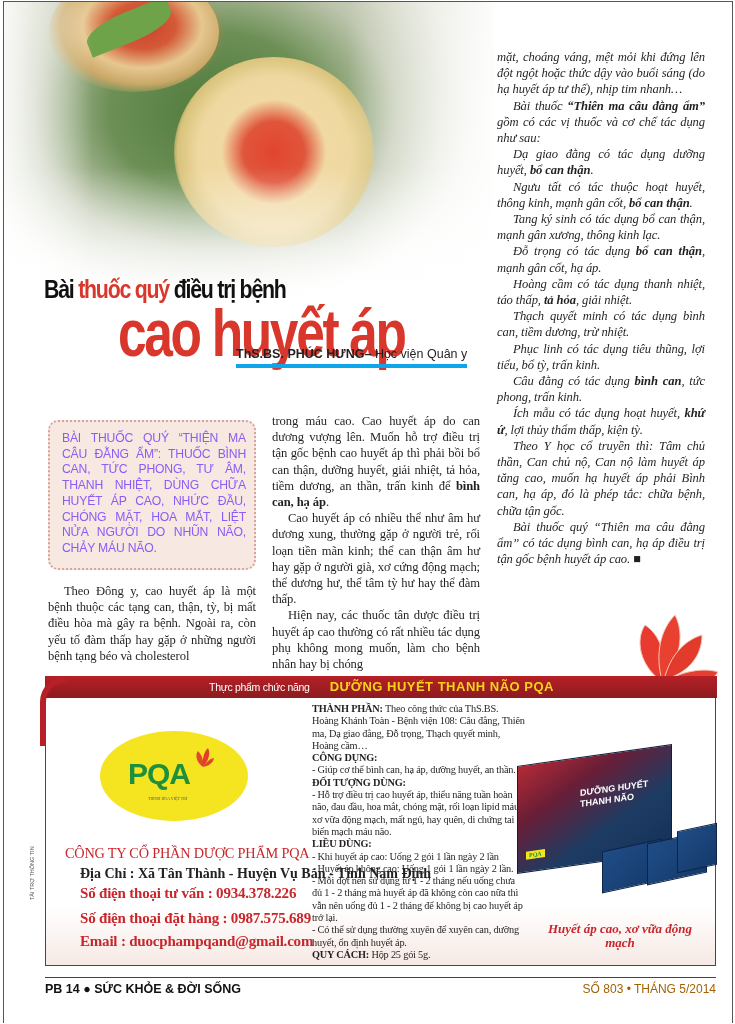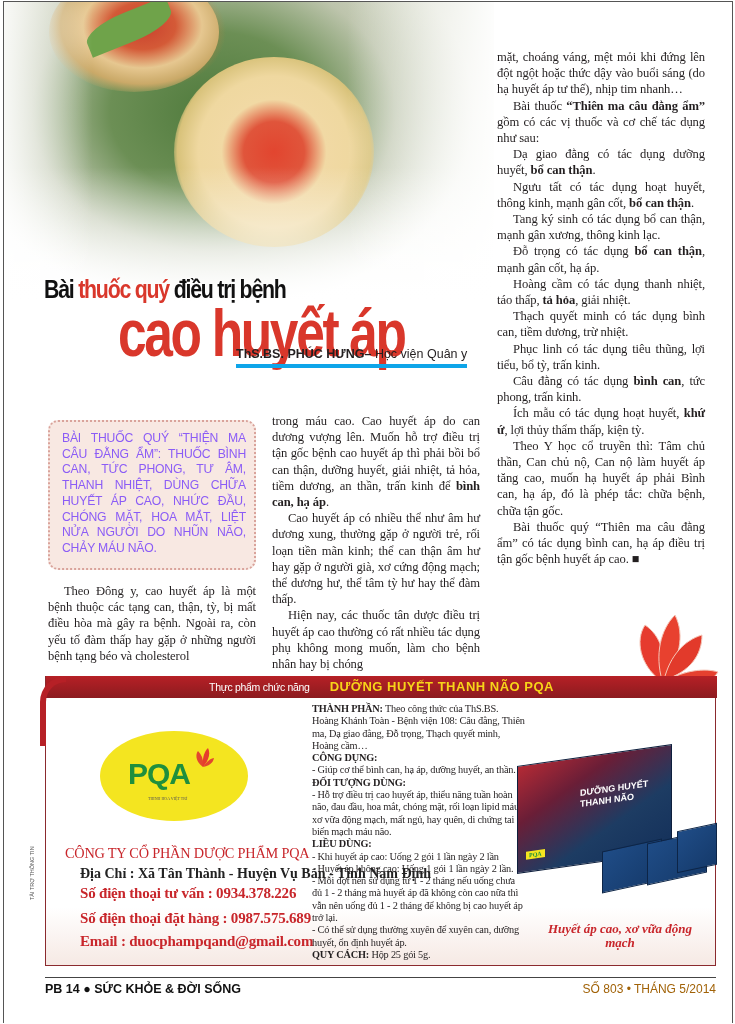--- a/index.html
+++ b/index.html
@@ -37,21 +37,21 @@
     .callout { position: absolute; left: 48px; top: 420px; width: 208px; height: 150px; background: #f8e8e2; border: 2px dotted #d9a39b; border-radius: 10px; padding: 9px 8px 0 12px; }
     .callout p { font-family: "Liberation Sans", sans-serif; color: #8b5cf6; font-size: 12.2px; line-height: 15.7px; text-align: justify; text-transform: uppercase; letter-spacing: -0.2px; }
 
     
     .col { position: absolute; font-size: 12.6px; line-height: 16.2px; text-align: justify; letter-spacing: -0.1px; }
     .col p { text-indent: 16px; }
     .col p.noindent { text-indent: 0; }
     .col b { font-weight: 700; }
     .col1 { left: 48px; top: 583px; width: 208px; }
     .col2 { left: 272px; top: 413px; width: 208px; }
-    .col3 { left: 497px; top: 49px; width: 208px; }
+    .col3 { left: 497px; top: 49px; width: 208px; font-style: italic; }
 
     
     .ad { position: absolute; left: 45px; top: 676px; width: 671px; height: 290px; background: linear-gradient(180deg,#fff 0%, #fff 80%, #f6e9e4 100%); border: 1px solid #8b2a2e; border-top: none; }
     .ad-banner { position: absolute; left: 0; top: 0; width: 671px; height: 22px; background: linear-gradient(180deg,#b62026,#8c1b1f); color: #fff; text-align: center; font-family: "Liberation Sans", sans-serif; font-size: 11px; line-height: 22px; white-space: nowrap; }
     .ad-banner .prefix { font-size: 10.5px; letter-spacing: -0.3px; }
     .ad-banner .name { color: #f7d419; font-weight: 700; font-size: 13px; letter-spacing: 0.5px; margin-left: 20px; }
     .ad-curl { position: absolute; left: -6px; top: 0px; width: 26px; height: 70px; border-left: 6px solid #b62026; border-top: 6px solid #b62026; border-top-left-radius: 30px; }
 
     .logo { position: absolute; left: 100px; top: 731px; width: 148px; height: 90px; background: #f4e520; border-radius: 50%; }
     .logo-text { position: absolute; left: 28px; top: 26px; font-family: "Liberation Sans", sans-serif; font-weight: 700; font-size: 30px; color: #1f8f3d; letter-spacing: -1px; }
@@ -114,21 +114,21 @@
 <div class="col col2">
   <p class="noindent"><span>trong máu cao. Cao huyết áp do can dương vượng lên. Muốn hỗ trợ điều trị tận gốc bệnh cao huyết áp thì phải bồi bổ can thận, dưỡng huyết, giải nhiệt, tả hỏa, tiềm dương, an thần, trấn kinh để </span><b>bình can, hạ áp</b><span>.</span></p>
   <p>Cao huyết áp có nhiều thể như âm hư dương xung, thường gặp ở người trẻ, rối loạn tiền mãn kinh; thể can thận âm hư hay gặp ở người già, xơ cứng động mạch; thể dương hư, thể tâm tỳ hư hay thể đàm thấp.</p>
   <p>Hiện nay, các thuốc tân dược điều trị huyết áp cao thường có rất nhiều tác dụng phụ không mong muốn, làm cho bệnh nhân hay bị chóng</p>
 </div>
 
 <div class="col col3">
   <p class="noindent">mặt, choáng váng, mệt mỏi khi đứng lên đột ngột hoặc thức dậy vào buổi sáng (do hạ huyết áp tư thế), nhịp tim nhanh…</p>
   <p><span>Bài thuốc </span><b>“Thiên ma câu đằng ẩm”</b><span> gồm có các vị thuốc và cơ chế tác dụng như sau:</span></p>
   <p><span>Dạ giao đằng có tác dụng dưỡng huyết, </span><b>bổ can thận</b>.</p>
-  <p><span>Ngưu tất có tác dụng hoạt huyết, thông kinh, mạnh gân cốt, </span><b>bổ can thận</b>.</p>
+  <p><span>Ngưu tất có tác thuộc hoạt huyết, thông kinh, mạnh gân cốt, </span><b>bổ can thận</b>.</p>
   <p>Tang ký sinh có tác dụng bổ can thận, mạnh gân xương, thông kinh lạc.</p>
   <p><span>Đỗ trọng có tác dụng </span><b>bổ can thận</b><span>, mạnh gân cốt, hạ áp.</span></p>
   <p><span>Hoàng cầm có tác dụng thanh nhiệt, táo thấp, </span><b>tả hỏa</b><span>, giải nhiệt.</span></p>
   <p>Thạch quyết minh có tác dụng bình can, tiềm dương, trừ nhiệt.</p>
   <p>Phục linh có tác dụng tiêu thũng, lợi tiểu, bổ tỳ, trấn kinh.</p>
   <p><span>Câu đằng có tác dụng </span><b>bình can</b><span>, tức phong, trấn kinh.</span></p>
   <p><span>Ích mẫu có tác dụng hoạt huyết, </span><b>khứ ứ</b><span>, lợi thủy thẩm thấp, kiện tỳ.</span></p>
   <p>Theo Y học cổ truyền thì: Tâm chủ thần, Can chủ nộ, Can nộ làm huyết áp tăng cao, muốn hạ huyết áp phải Bình can, hạ áp, đó là phép tắc: chữa bệnh, chữa tận gốc.</p>
   <p><span>Bài thuốc quý “Thiên ma câu đằng ẩm” có tác dụng bình can, hạ áp điều trị tận gốc bệnh huyết áp cao.</span> <span>■</span></p>
 </div>

